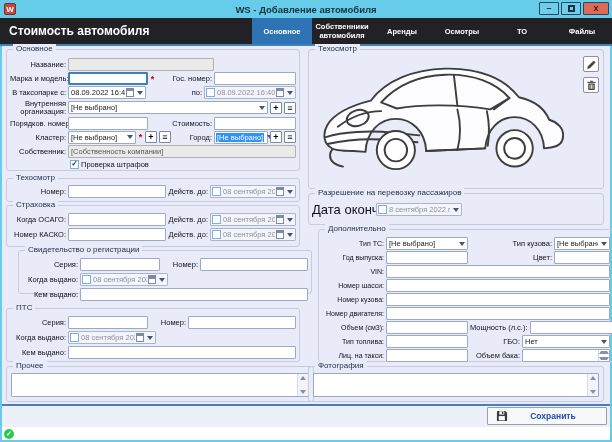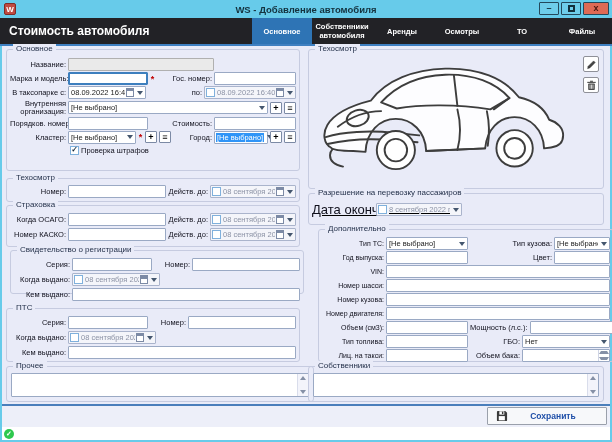--- a/index.html
+++ b/index.html
@@ -184,20 +184,26 @@
           <span class="lbl lf">Город:</span>
           <div class="combo" style="width:54px;">
             <span class="val sel">[Не выбрано]</span>
             <span class="dd" style="margin-left:auto;">
                 <i></i>
               </span>
           </div>
           <button class="sq">+</button>
           <button class="sq">≡</button>
         </div>
+        <div class="row">
+          <span class="lbl lc">Собственник:</span>
+          <div class="roinp" style="flex:1;">
+            <span>[Собственность компании]</span>
+          </div>
+        </div>
         <div class="row" style="min-height:11px;">
           <span style="width:58px;flex-shrink:0;"></span>
           <span class="cb">✓</span>
           <span class="lbl">Проверка штрафов</span>
         </div>
       </div>
     </div>
 
     <div class="grp" style="left:4px;top:132px;width:294px;height:24px;">
       <span class="gt">Техосмотр</span>
@@ -243,21 +249,21 @@
             <span class="dval">08 сентября 2022</span>
             <span class="cal"></span>
             <span class="dd">
                 <i></i>
               </span>
           </div>
         </div>
       </div>
     </div>
 
-    <div class="grp" style="left:8px;top:204px;width:294px;height:44px;">
+    <div class="grp" style="left:16px;top:204px;width:294px;height:44px;">
       <span class="gt">Свидетельство о регистрации</span>
       <div class="rows" style="padding-top:7px;gap:2px;">
         <div class="row">
           <span class="lbl lc">Серия:</span>
           <input class="inp" style="width: 80px;">
           <span class="lbl" style="width:36px;">Номер:</span>
           <input class="inp" style="flex: 1 1 0%;">
         </div>
         <div class="row">
           <span class="lbl lc">Когда выдано:</span>
@@ -352,21 +358,21 @@
           </g>
           <g stroke="#fff" stroke-width="0.8">
             <line x1="4.4" y1="5" x2="4.4" y2="9.6"></line>
               <line x1="6" y1="5" x2="6" y2="9.6"></line>
               <line x1="7.6" y1="5" x2="7.6" y2="9.6"></line>
           </g>
         </svg>
       </button>
     </div>
 
-    <div class="grp" style="left:306px;top:147px;width:296px;height:32px;text-decoration:underline;">
+    <div class="grp" style="left:306px;top:147px;width:296px;height:32px;">
       <span class="gt">Разрешение на перевозку пассажиров</span>
       <div class="rows" style="padding-top:8px;">
         <div class="row">
           <span class="lbl lc62" style="font-size:13px;">Дата окончания:</span>
           <div class="datef dis" style="width:86px;">
             <span class="cb"></span>
             <span class="dval">8 сентября 2022 г.</span>
             <span class="dd">
                 <i></i>
               </span>
@@ -446,21 +452,21 @@
               <span>
                   <span class="tri-d" style="border-top-width:3px;border-left-width:2.5px;border-right-width:2.5px;"></span>
                 </span>
             </span>
           </div>
         </div>
       </div>
     </div>
 
     <div class="grp" style="left:306px;top:320px;width:296px;height:36px;">
-      <span class="gt">Собственники</span>
+      <span class="gt">Фотография</span>
       <div class="tabox" style="position:absolute;left:4px;right:4px;top:6px;bottom:4px;">
         <div class="sbv">
           <span class="tri-u"></span>
           <span class="tri-d"></span>
         </div>
       </div>
     </div>
 
   </div>
 

